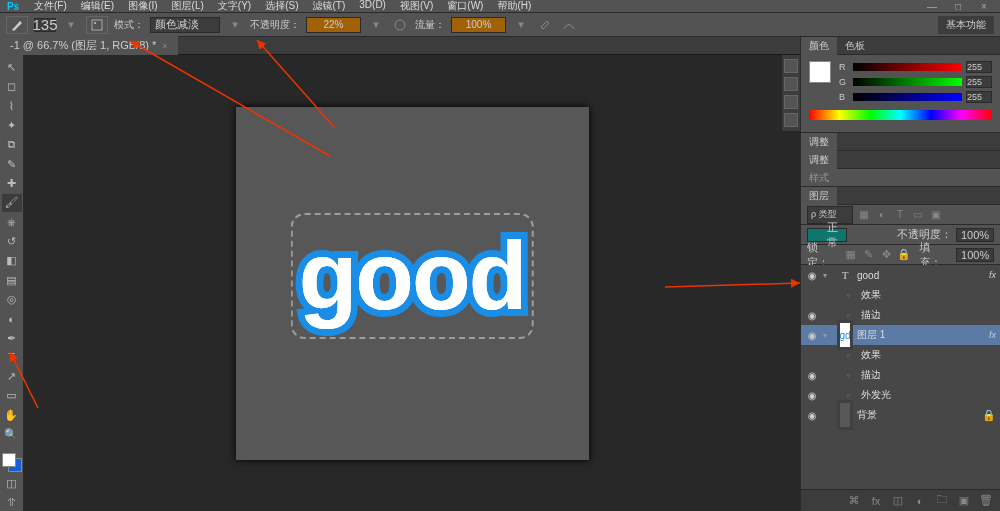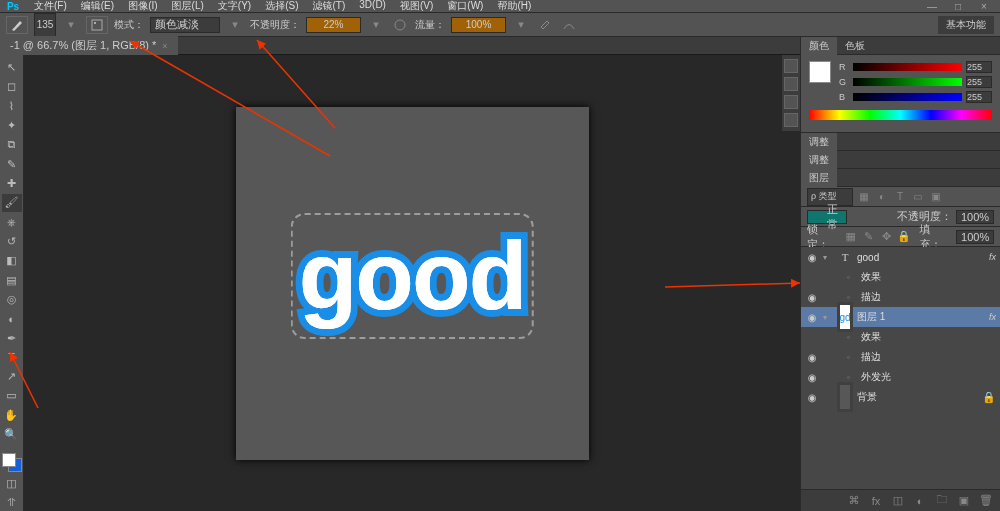--- a/index.html
+++ b/index.html
@@ -5,21 +5,21 @@
 *{margin:0;padding:0;box-sizing:border-box;font-family:"Microsoft YaHei",Arial,sans-serif;font-size:11px;color:#ccc;user-select:none}
 body{background:#575757;width:1000px;height:511px;overflow:hidden;position:relative}
 .topbar{height:13px;background:#535353;display:flex;align-items:center;padding:0 4px;border-bottom:1px solid #2a2a2a}
 .topbar .logo{width:18px;height:13px;display:flex;align-items:center;justify-content:center;color:#00c8ff;font-weight:bold;font-size:10px}
 .topbar .menu{display:flex;gap:2px;margin-left:6px}
 .topbar .menu span{padding:0 6px;font-size:10px;color:#ddd;cursor:default}
 .topbar .wcontrols{margin-left:auto;display:flex;gap:2px}
 .topbar .wcontrols div{width:24px;height:11px;display:flex;align-items:center;justify-content:center;color:#aaa;font-size:10px}
 .opts{height:24px;background:#535353;display:flex;align-items:center;padding:0 6px;border-bottom:1px solid #2a2a2a;gap:6px}
 .opts .ico{width:22px;height:18px;background:#535353;display:flex;align-items:center;justify-content:center;border:1px solid #666}
-.opts .num{width:22px;height:24px;background:#3c3c3c;display:flex;align-items:center;justify-content:center;font-size:10px;border:1px solid #2a2a2a}
+.opts .num{width:22px;height:14px;background:#3c3c3c;display:flex;align-items:center;justify-content:center;font-size:15px;border:1px solid #2a2a2a}
 .opts .lbl{font-size:10px;color:#ccc}
 .opts .dd{width:70px;height:16px;background:#3c3c3c;border:1px solid #2a2a2a;display:flex;align-items:center;padding:0 4px;font-size:10px}
 .opts .pct{width:55px;height:16px;background:#a16207;border:1px solid #2a2a2a;display:flex;align-items:center;justify-content:center;font-size:10px}
 .opts .btn{width:18px;height:16px;display:flex;align-items:center;justify-content:center;color:#888}
 .opts .right{margin-left:auto;padding:2px 8px;background:#3c3c3c;font-size:10px}
 .tabbar{height:18px;background:#3c3c3c;display:flex;align-items:center;border-bottom:1px solid #1a1a1a}
 .tabbar .tab{background:#535353;padding:2px 10px;font-size:10px;color:#ddd;display:flex;align-items:center;gap:6px}
 .tabbar .tab .x{color:#888;font-size:9px}
 .toolcol{position:absolute;left:0;top:55px;width:24px;bottom:0;background:#535353;border-right:1px solid #2a2a2a;display:flex;flex-direction:column;align-items:center;padding-top:4px;gap:2px}
 .toolcol .t{width:20px;height:18px;display:flex;align-items:center;justify-content:center;color:#bbb;font-size:11px}
@@ -221,20 +221,21 @@
       </div>
     </div>
     <div class="spectrum"></div>
   </div>
   <div class="panel-tab">
       <span class="act">调整</span>
     </div>
   <div class="panel-tab">
       <span class="act">调整</span>
     </div>
+  <div class="small-panel">样式</div>
 
   <div class="panel-tab">
       <span class="act">图层</span>
     </div>
   <div class="layers-head">
     <div class="dd2">ρ 类型</div>
     <div class="ib">▦</div>
     <div class="ib">◐</div>
     <div class="ib">T</div>
     <div class="ib">▭</div>

